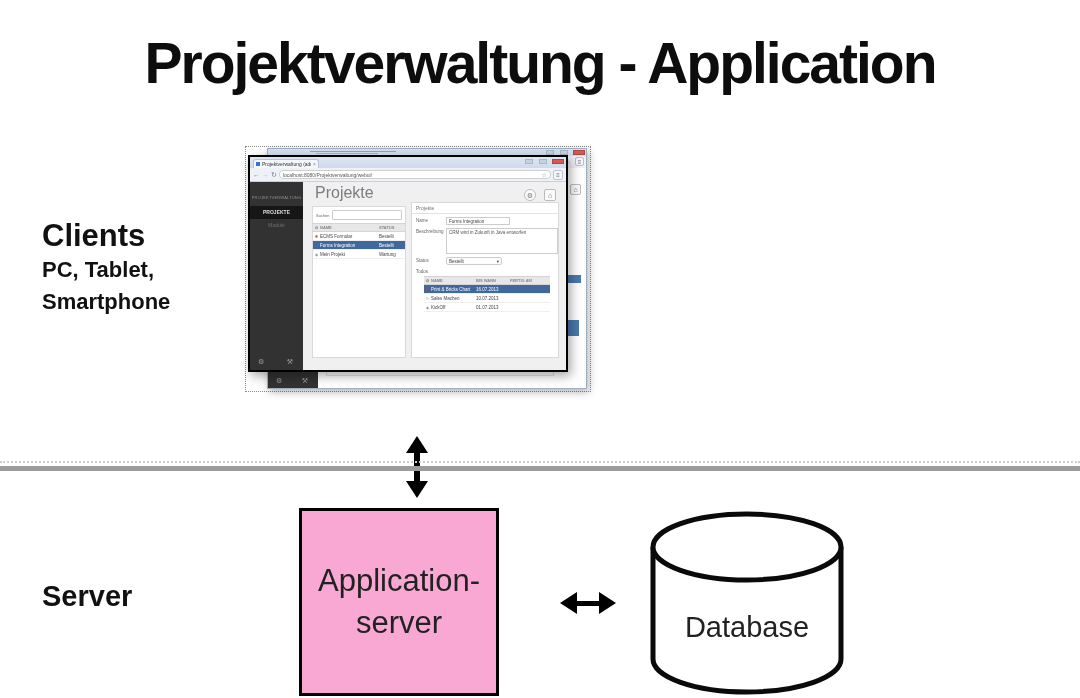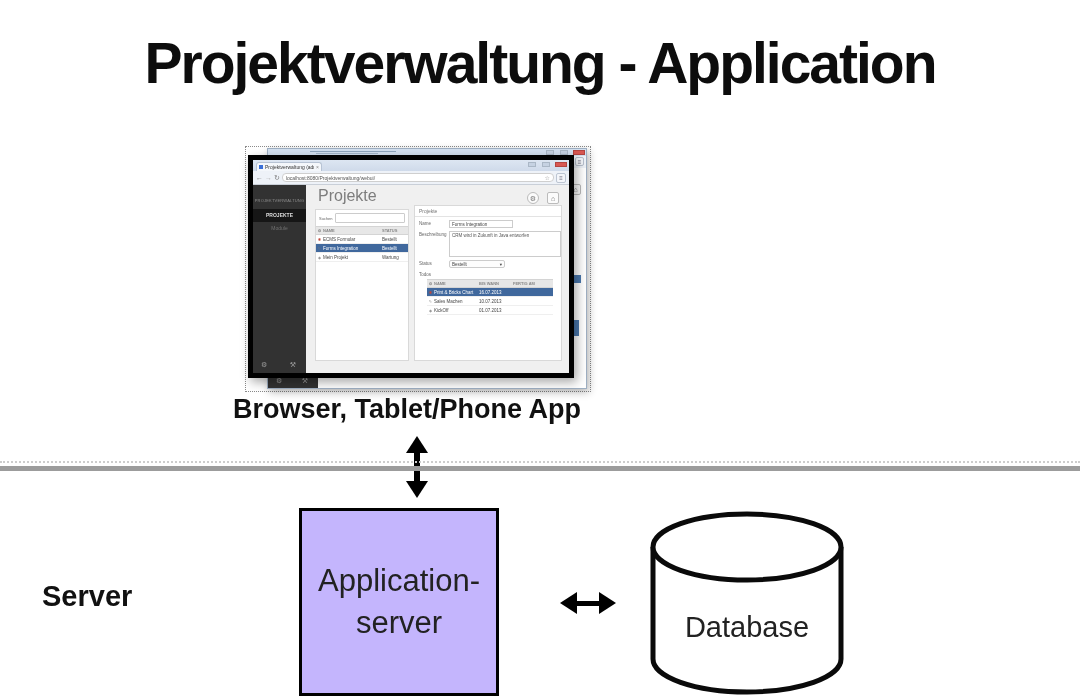--- a/index.html
+++ b/index.html
@@ -11,21 +11,21 @@
   .clients-block{position:absolute;left:42px;top:218px;}
   .clients-title{font-size:31px;font-weight:bold;line-height:36px;}
   .clients-sub{font-size:22px;font-weight:bold;line-height:32px;}
   .app-browser-label{position:absolute;left:617px;top:268px;font-size:27px;font-weight:bold;}
   .browser-app-label{position:absolute;left:233px;top:394px;font-size:27px;font-weight:bold;}
   .server-label{position:absolute;left:42px;top:580px;font-size:29px;font-weight:bold;}
   
   .divider-dotted{position:absolute;left:0;top:461px;width:1080px;height:0;border-top:2px dotted #cdcdcd;}
   .divider-solid{position:absolute;left:0;top:466px;width:1080px;height:5px;background:#9c9c9c;}
   
-  .appserver-box{position:absolute;left:299px;top:508px;width:200px;height:188px;background:#c4b5fd;
+  .appserver-box{position:absolute;left:299px;top:508px;width:200px;height:188px;background:#f9a8d4;
                  border:3px solid #000;box-sizing:border-box;display:flex;flex-direction:column;
                  align-items:center;justify-content:center;}
   .appserver-box .line{font-size:31px;font-weight:400;color:#222;line-height:42px;}
   .db-svg{position:absolute;left:648px;top:509px;}
   .arrow-svg{position:absolute;}
   
   .marquee{position:absolute;left:245px;top:146px;width:344px;height:244px;border:1px dotted #8a8a8a;}
   .bwin{position:absolute;left:267px;top:148px;width:318px;height:239px;background:#fff;
         border:1px solid #9eafc2;box-shadow:2px 3px 8px rgba(0,0,0,.30);}
   .bw-top{position:absolute;left:0;top:0;right:0;height:7px;background:#d3e0f0;}
@@ -42,21 +42,21 @@
   .bw-side{position:absolute;left:0;top:0;bottom:0;width:50px;background:#323232;}
   .bw-side .gear{position:absolute;left:8px;bottom:3px;font-size:7px;color:#9a9a9a;}
   .bw-side .wrench{position:absolute;right:10px;bottom:3px;font-size:7px;color:#9a9a9a;}
   .bw-panel{position:absolute;left:58px;top:36px;right:32px;bottom:12px;border:1px solid #e4e4e4;background:#fdfdfd;}
   .bw-home{position:absolute;right:5px;top:16px;width:11px;height:11px;border:1px solid #bbb;border-radius:2px;
            background:#fbfbfb;font-size:7px;color:#777;text-align:center;line-height:10px;box-sizing:border-box;}
   .bw-blue1{position:absolute;right:5px;top:107px;width:20px;height:8px;background:#4a78ad;}
   .bw-blue2{position:absolute;right:7px;top:152px;width:15px;height:16px;background:#4a78ad;}
   
   .fwin{position:absolute;left:248px;top:155px;width:316px;height:213px;background:#dfe8f3;
-        border:5px solid #000000;box-shadow:3px 4px 10px rgba(0,0,0,.35);}
+        border:2px solid #000000;box-shadow:3px 4px 10px rgba(0,0,0,.35);}
   .tabbar{position:absolute;left:0;top:0;right:0;height:11px;
           background:linear-gradient(#dde6f2,#cfdaea);}
   .tab{position:absolute;left:3px;top:2px;width:66px;height:9px;background:#f4f7fb;border:1px solid #b7c3d4;border-bottom:none;
        border-radius:3px 3px 0 0;display:flex;align-items:center;padding:0 2px;box-sizing:border-box;gap:2px;}
   .favicon{width:4px;height:4px;background:#3a6fd8;flex:0 0 auto;}
   .tab-title{flex:1;font-size:5px;color:#333;white-space:nowrap;overflow:hidden;}
   .tab-close{font-size:5px;color:#888;}
   .f-ctrl{position:absolute;right:2px;top:2px;height:5px;}
   .addrbar{position:absolute;left:0;top:11px;right:0;height:14px;background:#eef2f8;border-bottom:1px solid #c9cfd8;
            display:flex;align-items:center;gap:2px;padding:0 3px;box-sizing:border-box;}
@@ -113,22 +113,26 @@
   .c-date{width:34px;flex:0 0 auto;}
   .c-extra{width:40px;flex:0 0 auto;}
 </style>
 </head>
 <body>
 
 <div class="canvas">
 
   <div class="main-title">Projektverwaltung - Application</div>
 
-
-  <div class="browser-app-label">Browser, Tablet/Phone App</div>
+  <div class="clients-block">
+    <div class="clients-title">Clients</div>
+    <div class="clients-sub">PC, Tablet,</div>
+    <div class="clients-sub">Smartphone</div>
+  </div>
+
   <div class="server-label">Server</div>
 
   <div class="marquee"></div>
 
   <div class="bwin">
     <div class="bw-top">
       <div class="bw-line1"></div>
       <div class="bw-line2"></div>
       <div class="bw-ctrl" style="right:1px;">
         <span class="bw-btn"></span>

